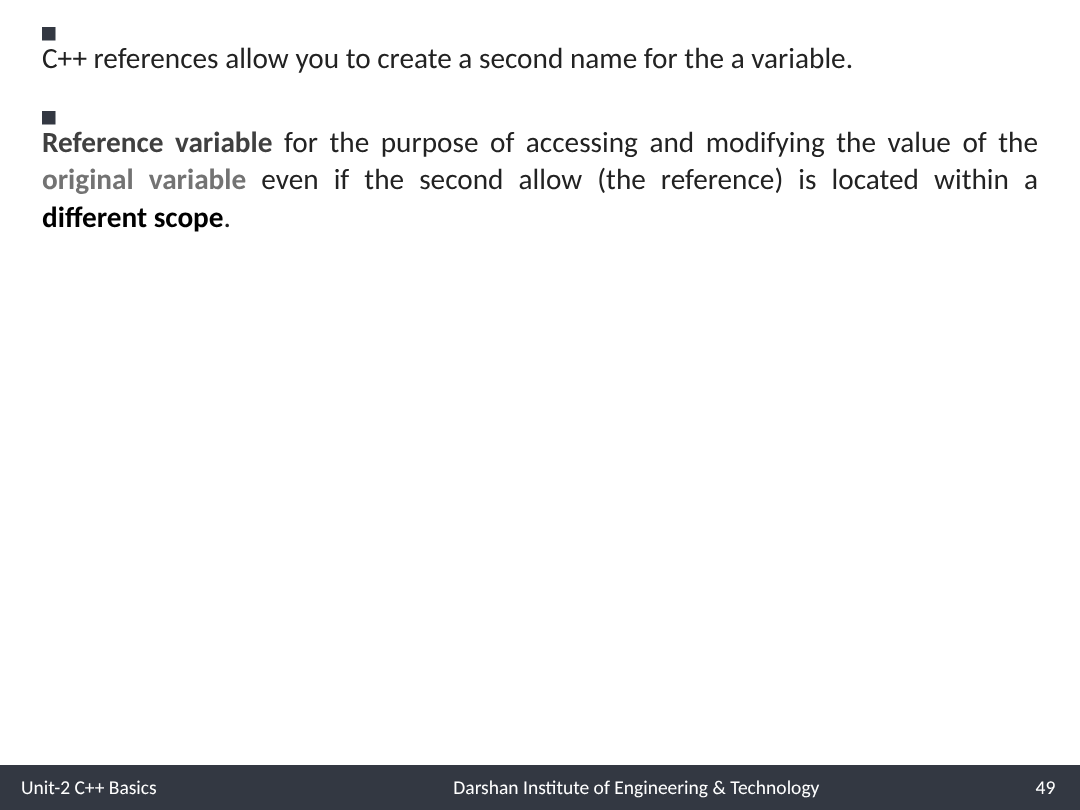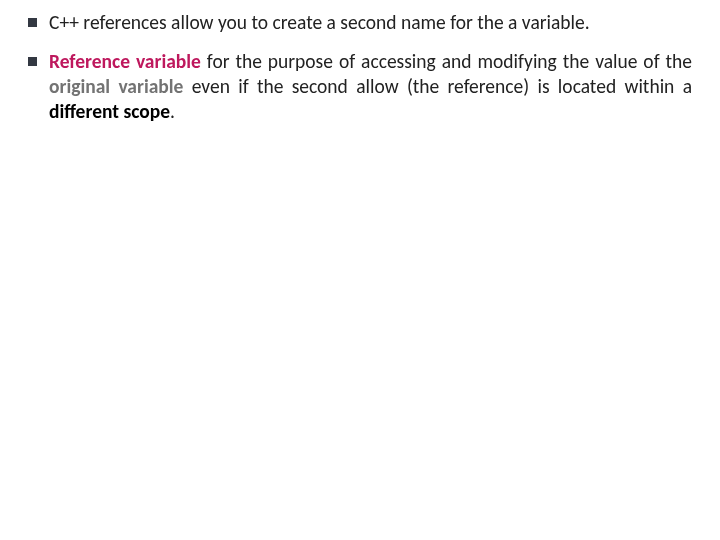--- a/index.html
+++ b/index.html
@@ -1,24 +1,24 @@
 <!DOCTYPE html>
 <html><head>
 <meta charset="utf-8">
 <style>
   * { margin: 0; padding: 0; box-sizing: border-box; }
   html, body { width: 720px; height: 540px; font-family: Calibri, Arial, sans-serif; background: #fff; overflow: hidden; }
   .slide { width: 720px; height: 540px; position: relative; background: #fff; }
   .title-block { padding: 10px 18px 6px 18px; border-bottom: 2px solid #333842; }
   .title { font-size: 33px; color: #1a1a1a; font-weight: 400; letter-spacing: 0.2px; }
   .content { padding: 10px 28px 0 28px; }
-  .bullet-row { display: flex; align-items: flex-start; margin-bottom: 14px; }
+  .bullet-row { display: flex; align-items: flex-start; margin-bottom: 14px; flex-direction: column; }
   .bullet-marker { width: 9px; height: 9px; background: #333842; margin-top: 8px; margin-right: 12px; flex-shrink: 0; }
   .bullet-text { font-size: 19.5px; color: #222; line-height: 1.28; text-align: justify; flex: 1; }
-  .em-red { color: #be185d; font-weight: 700; }
+  .em-red { color: #404040; font-weight: 700; }
   .em-green { color: #737373; font-weight: 700; }
   .em-orange { color: #000000; font-weight: 700; }
   .footer { position: absolute; left: 0; right: 0; bottom: 0; height: 30px; background: #333842; color: #fff; display: flex; align-items: center; font-size: 13px; }
   .footer-left { padding-left: 14px; flex: 0 0 auto; }
   .footer-center { flex: 1; text-align: center; padding-left: 60px; }
   .footer-right { width: 36px; text-align: center; flex: 0 0 auto; padding-right: 10px; }
 </style>
 </head>
 <body>
 
@@ -34,14 +34,19 @@
 
     <div class="bullet-row">
       <div class="bullet-marker"></div>
       <div class="bullet-text">
         <span class="em-red">Reference variable</span><span> for the purpose of accessing and modifying the value of the </span><span class="em-green">original variable</span><span> even if the second allow (the reference) is located within a </span><span class="em-orange">different scope</span><span>.</span>
       </div>
     </div>
 
   </div>
 
+  <div class="footer">
+    <div class="footer-left">Unit-2 C++ Basics</div>
+    <div class="footer-center">Darshan Institute of Engineering &amp; Technology</div>
+    <div class="footer-right">49</div>
+  </div>
 
 </div>
 
 </body></html>

